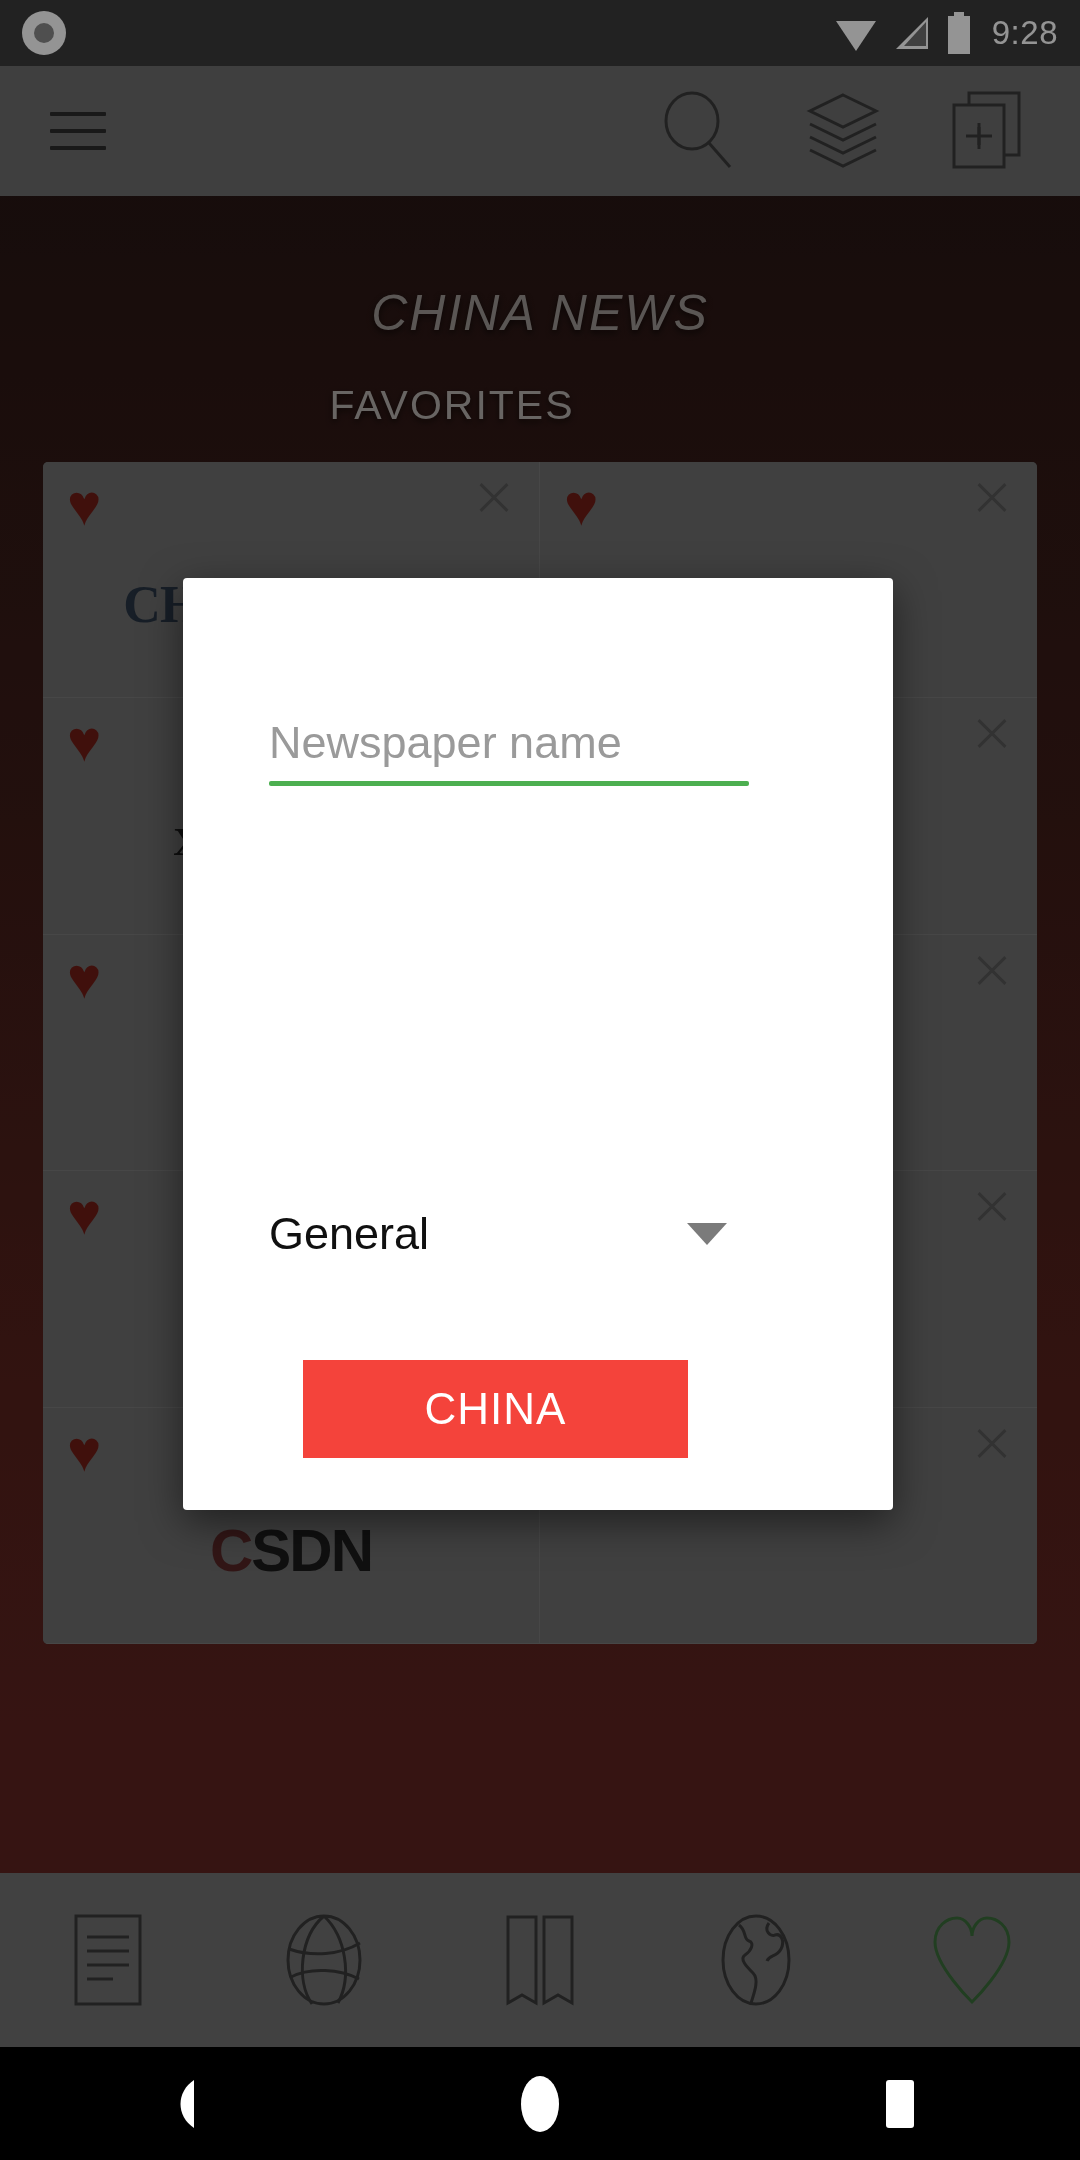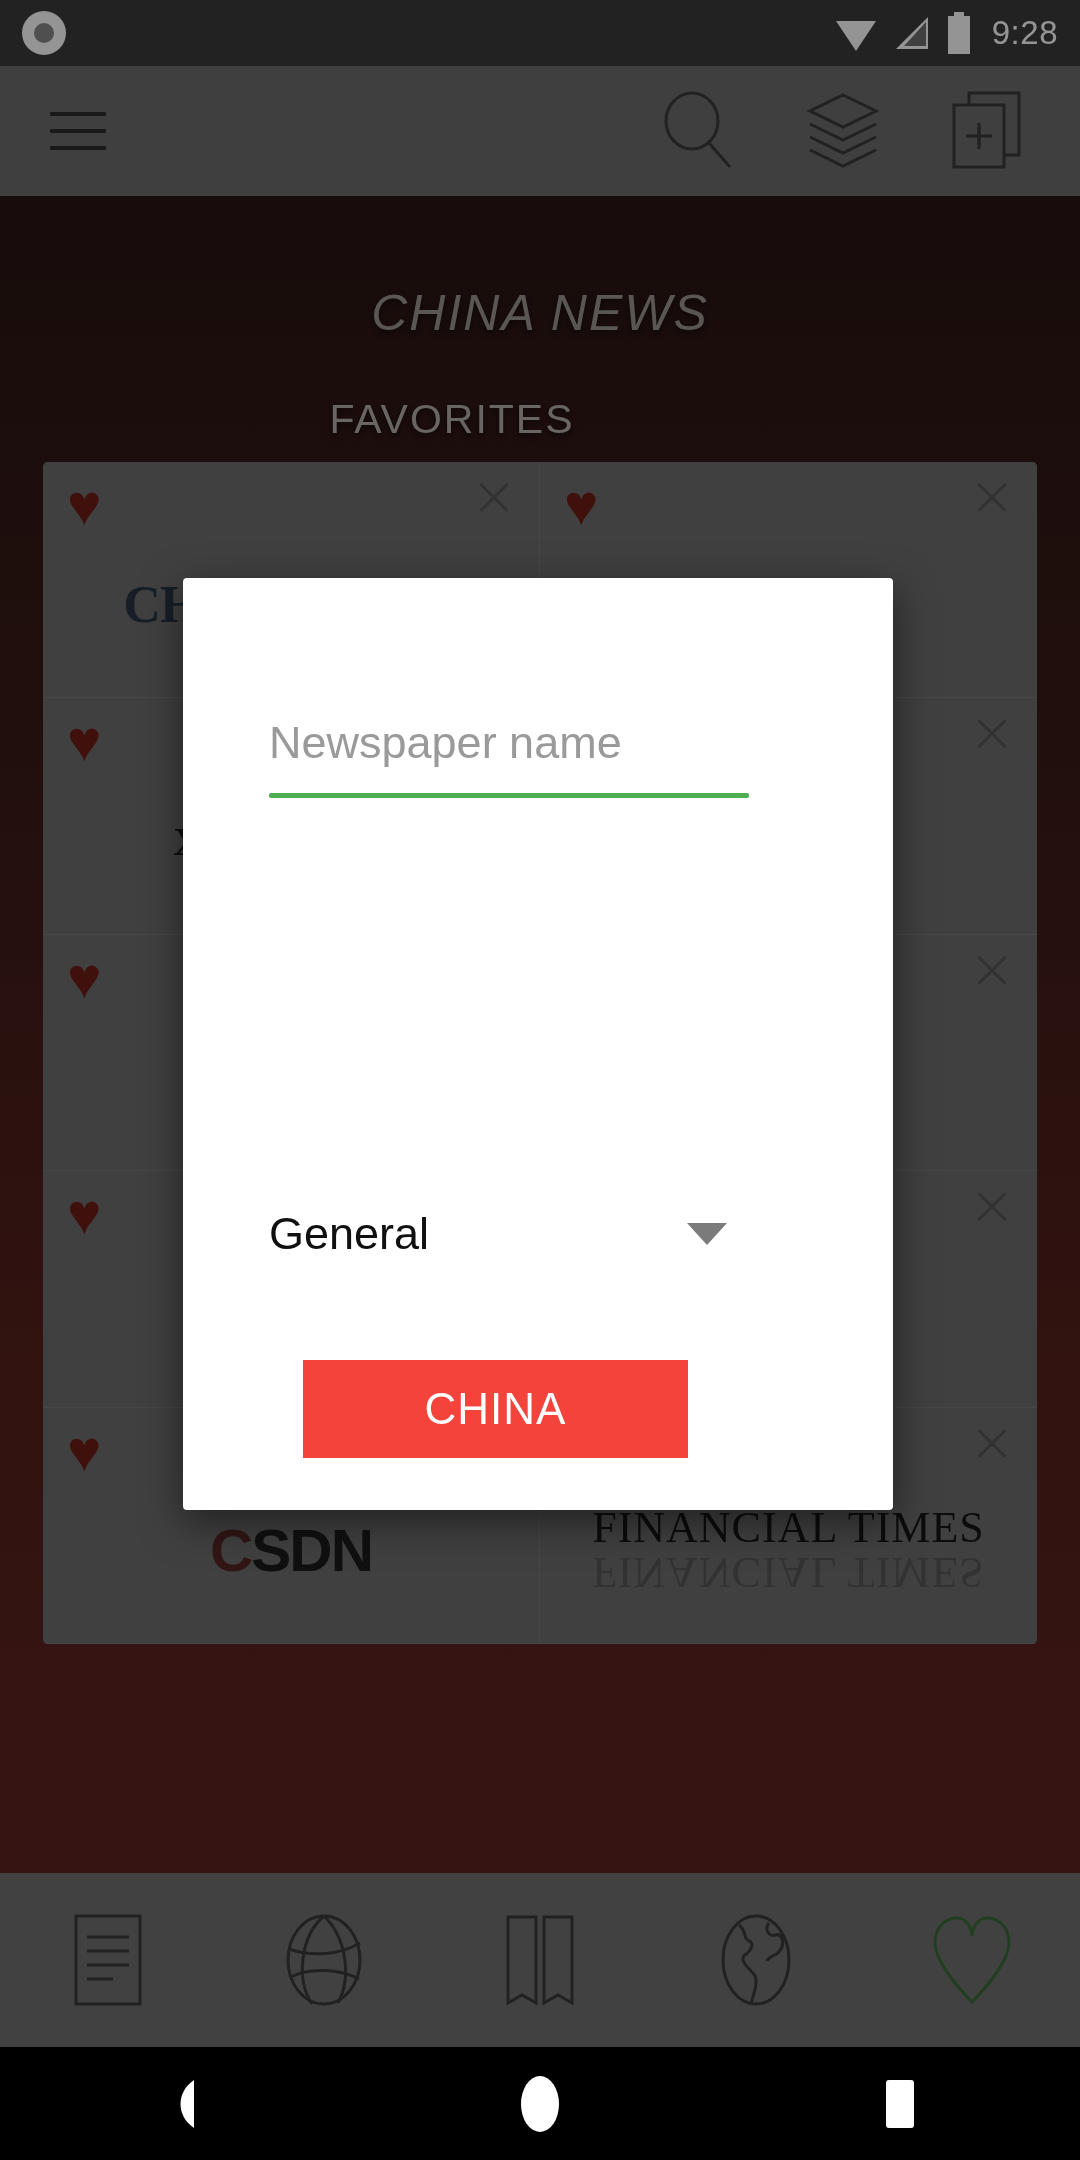--- a/index.html
+++ b/index.html
@@ -53,21 +53,21 @@
   #content { position:absolute; left:0; top:196px; width:1080px; height:1677px; }
 
   #app-title {
     position:absolute; top:88px; left:0; width:1080px;
     text-align:center;
     font-size:50px; font-style:italic; letter-spacing:2px;
     color:#9b9491;
     text-shadow:0 3px 6px rgba(0,0,0,.6);
   }
   #section-title {
-    position:absolute; top:200px; left:0; width:904px;
+    position:absolute; top:186px; left:0; width:904px;
     text-align:center;
     font-size:41px; letter-spacing:2px;
     color:#b4aeab;
     text-shadow:0 3px 6px rgba(0,0,0,.6);
   }
 
   
   #grid {
     position:absolute; left:43px; top:266px;
     width:994px; height:1182px;
@@ -159,21 +159,21 @@
     background:#fff;
     border-radius:4px;
     box-shadow:0 12px 40px rgba(0,0,0,.5);
     z-index:10;
   }
   .field { position:absolute; left:86px; width:480px; }
   #field-name { top:139px; }
   #field-url  { top:379px; }
   .field-text {
     font-size:45px; color:#9a9a9a; font-weight:300;
-    padding-bottom:24px; white-space:nowrap;
+    padding-bottom:12px; white-space:nowrap;
   }
   .underline { height:5px; background:#4caf50; border-radius:2px; }
   .underline.grey { height:3px; background:#8e8e8e; }
 
   #dropdown {
     position:absolute; left:86px; top:630px; width:480px;
     display:flex; align-items:center;gap:47px;
   }
   #dropdown-label { font-size:45px; color:#101010; font-weight:300; }
   #dropdown-arrow {
@@ -267,21 +267,20 @@
 
       <div class="tile">
         <span class="heart-fav">♥</span>
         <span class="close-x"></span>
         <div class="logo lg-csdn"><span class="c">C</span><span class="rest">SDN</span></div>
       </div>
 
       <div class="tile">
         <span class="heart-fav">♥</span>
         <span class="close-x"></span>
-        <div class="logo lg-ft">FINANCIAL TIMES<span class="mirror">FINANCIAL TIMES</span></div>
       </div>
 
     </div>
   </div>
 
   <div id="bottomnav">
 
     <div class="navitem">
       <svg width="74" height="98" viewBox="0 0 74 98">
         <rect x="5" y="5" width="64" height="88" fill="none" stroke="#3a3a3a" stroke-width="3"></rect>

